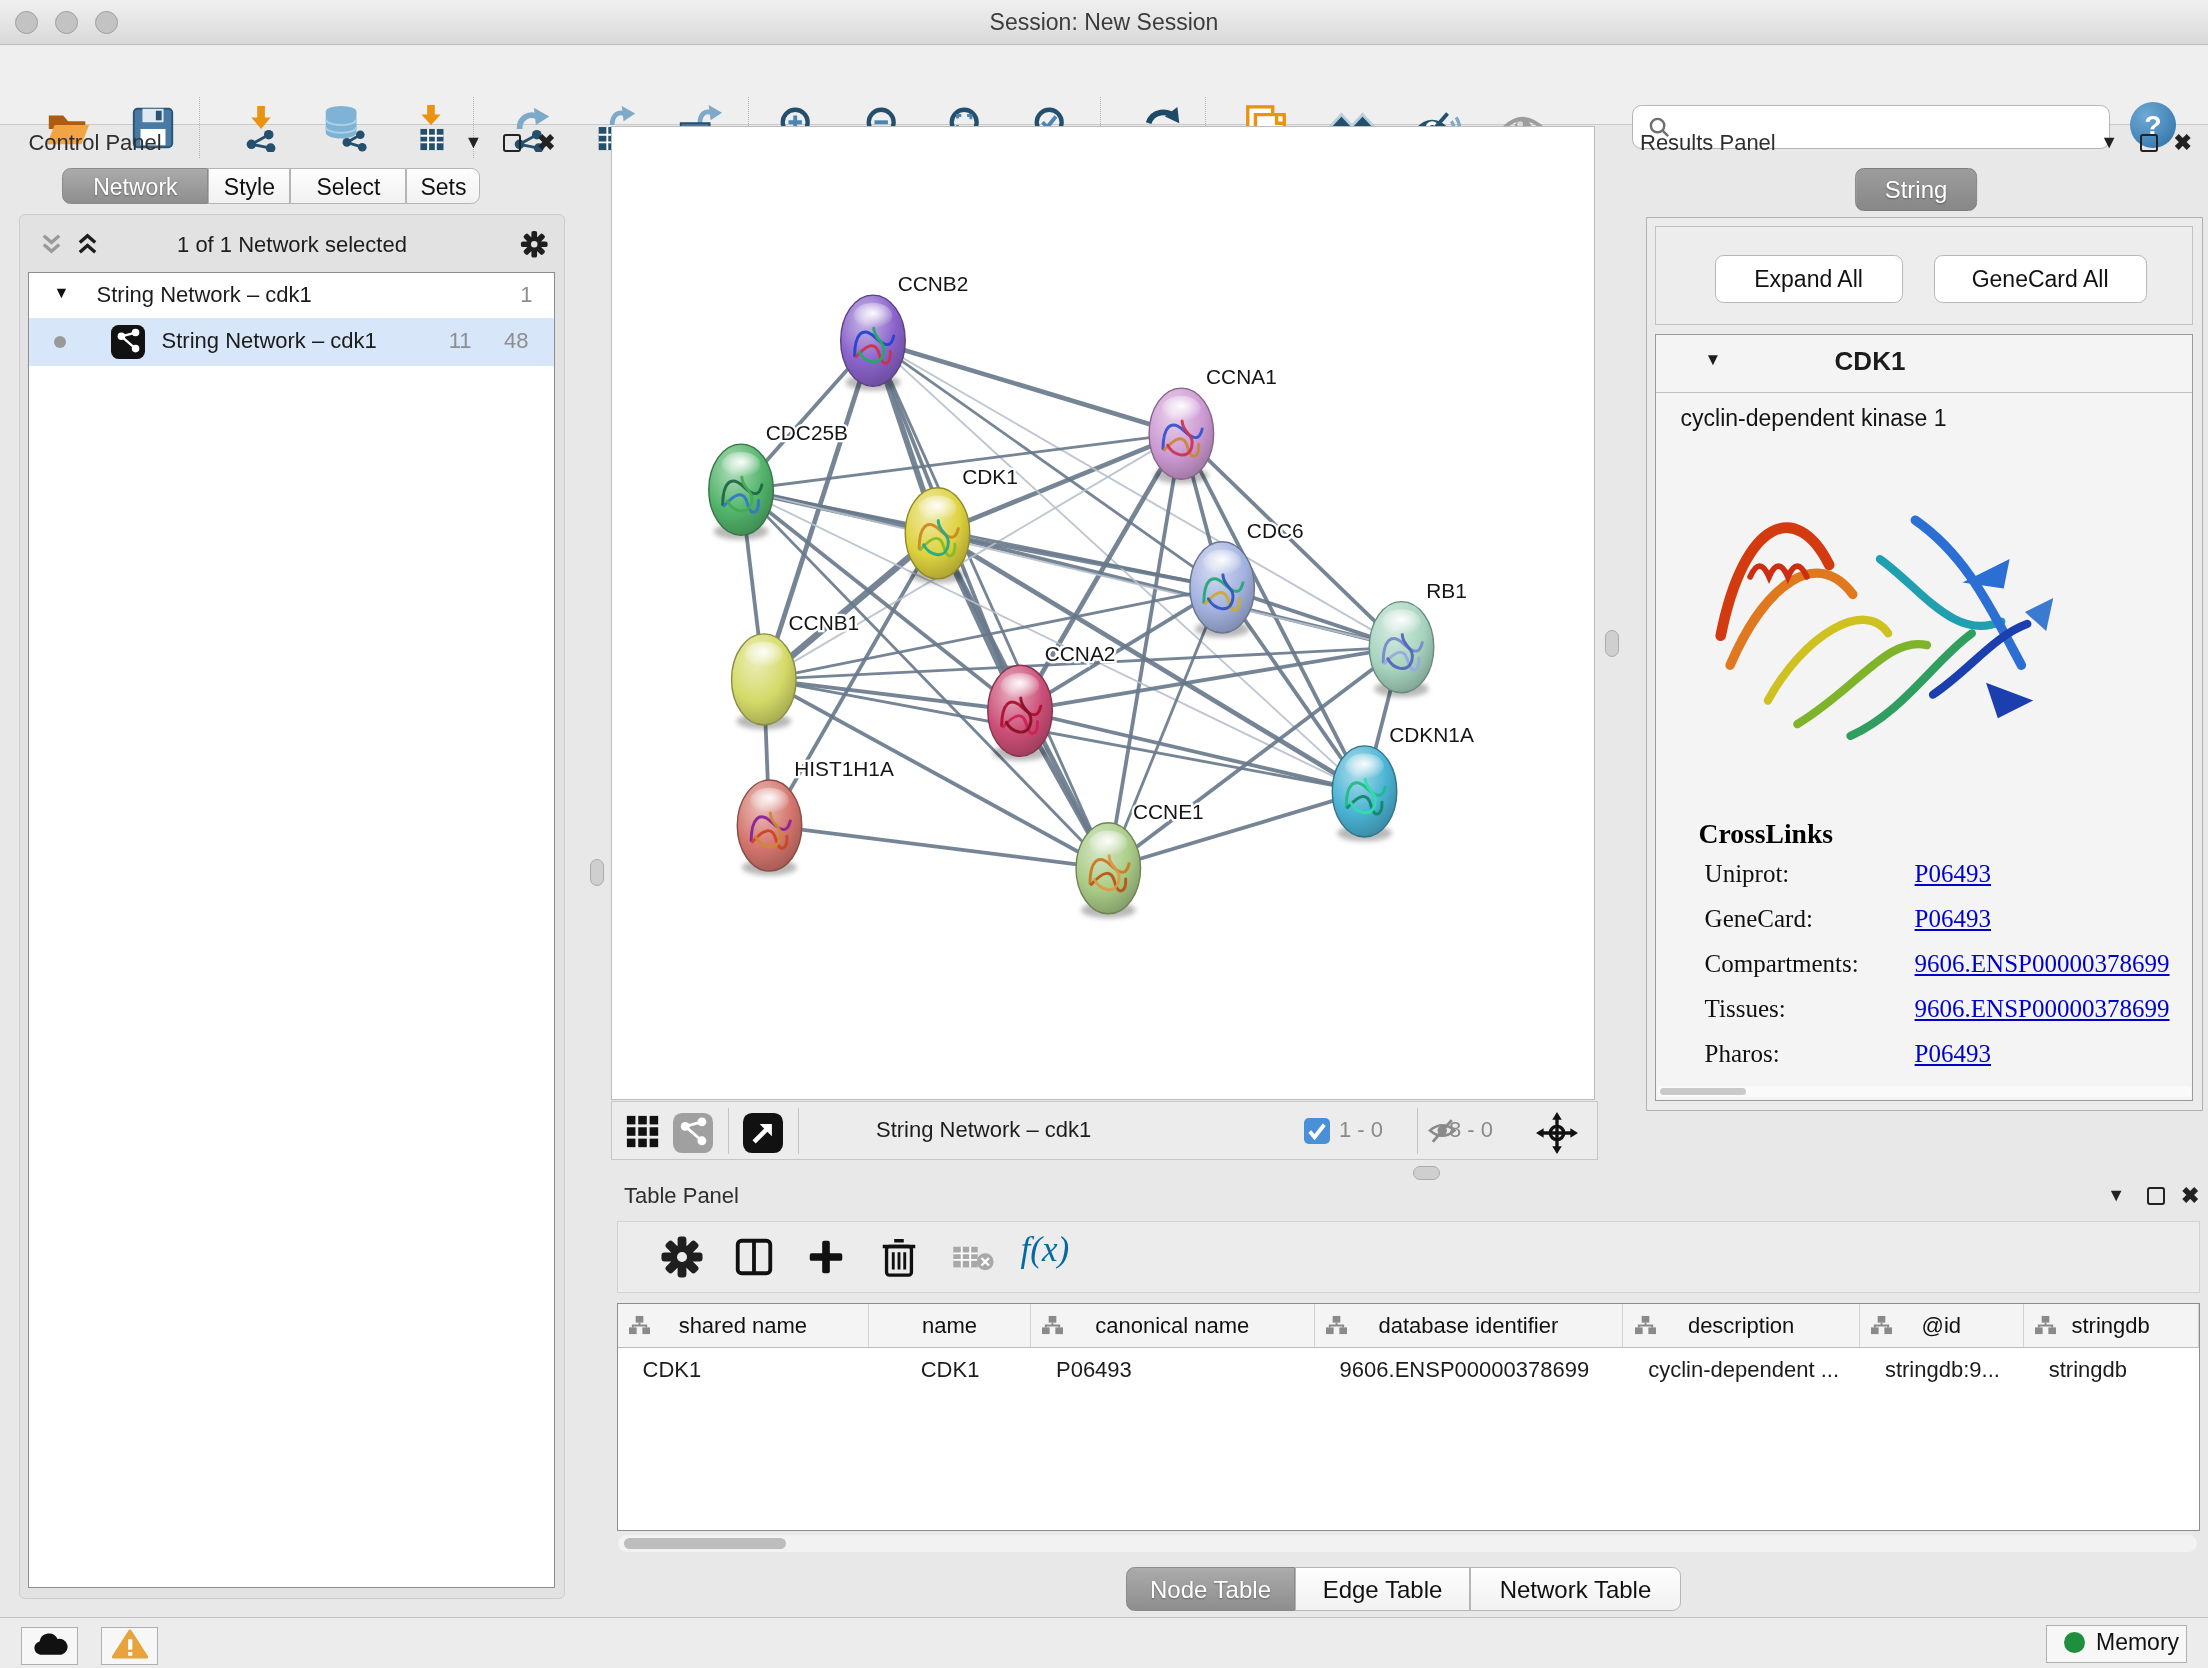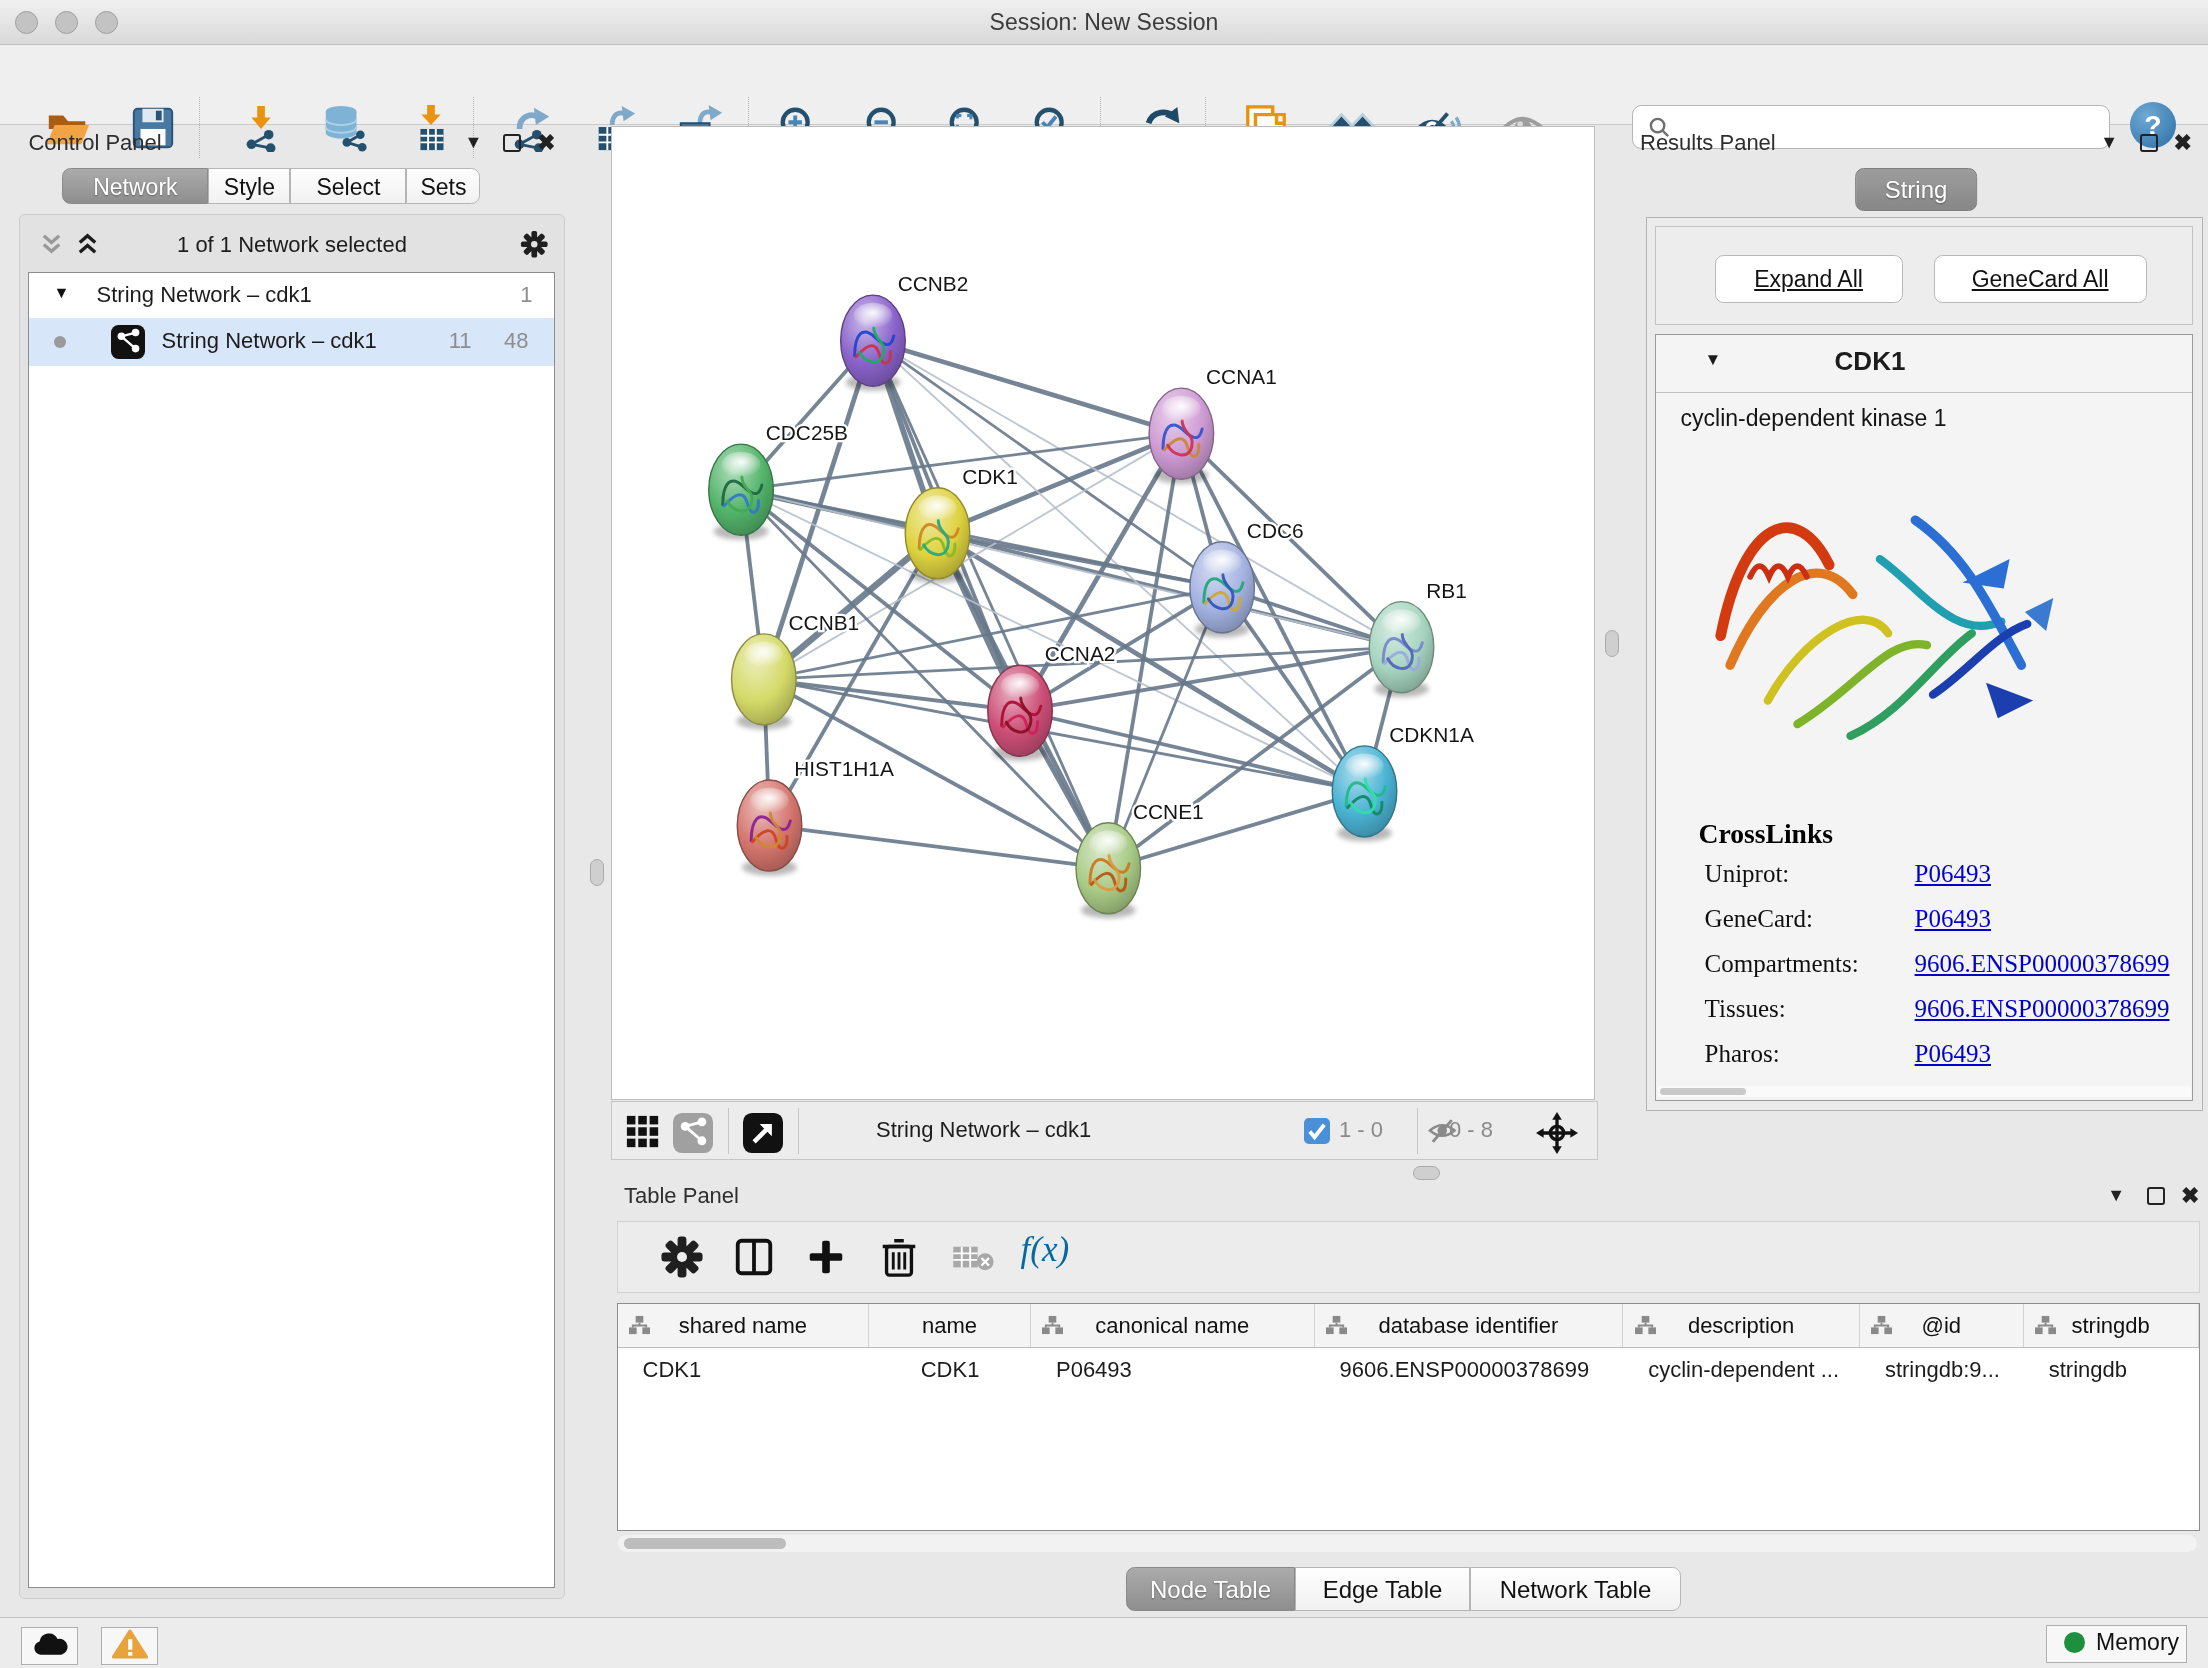--- a/index.html
+++ b/index.html
@@ -67,21 +67,21 @@
   
   #results-panel{position:absolute;left:1623px;top:126px;width:586px;height:1050px;}
   #string-tab{position:absolute;left:50%;transform:translateX(-50%);top:42px;padding:6.7px 28.5px;
               background:linear-gradient(#9d9d9d,#878787);border:1px solid #7e7e7e;border-radius:8.6px;
               color:#fff;font-size:24px;text-shadow:0 1px 1.9px rgba(0,0,0,.35);}
   #results-box{position:absolute;left:23px;top:91px;width:557px;height:894px;background:#ebebeb;
                border:1px solid #b2b2b2;box-sizing:border-box;}
   #expand-box{position:absolute;left:7.6px;top:7.6px;width:538px;height:99px;background:#ededed;
               border:1px solid #c2c2c2;box-sizing:border-box;}
   .white-btn{position:absolute;top:28.5px;height:46px;background:#fff;border:1px solid #b7b7b7;
-             border-radius:8.6px;font-size:23px;text-align:center;line-height:46px;color:#111;text-decoration:underline;}
+             border-radius:8.6px;font-size:23px;text-align:center;line-height:46px;color:#111;}
   #entry-box{position:absolute;left:7.6px;top:116px;width:538px;height:767px;background:#f4f4f4;
              border:1px solid #9a9a9a;box-sizing:border-box;}
   #entry-header{position:absolute;left:0;top:0;width:100%;height:57px;border-bottom:1px solid #c0c0c0;}
   #entry-caret{position:absolute;left:49px;top:15px;font-size:17px;}
   #entry-gene{position:absolute;left:179px;top:11.4px;font-size:26px;font-weight:bold;}
   #entry-desc{position:absolute;left:25px;top:70px;font-size:23px;color:#141414;}
   #protein-img{position:absolute;left:28.5px;top:112px;}
   #crosslinks{position:absolute;left:0px;top:483px;width:100%;font-family:"Liberation Serif",serif;}
   #crosslinks-title{margin-left:43px;font-size:27.6px;font-weight:bold;color:#000;}
   .xl-row{position:relative;height:45px;}
@@ -592,21 +592,21 @@
         <path d="M6 14l5 6 10-13" stroke="#fff" stroke-width="4" fill="none"></path>
       </svg>
     <div id="strip-selected">1 - 0</div>
     <div class="strip-sep" style="left:805px"></div>
 
     <svg style="position:absolute;left:816px;top:16px" width="28.5" height="26" viewBox="0 0 30 27">
         <path d="M2 13Q15 2 28 13Q15 24 2 13z" fill="none" stroke="#8a8a8a" stroke-width="2.5"></path>
         <circle cx="15" cy="13" r="5" fill="#8a8a8a"></circle>
         <path d="M25 2L5 25" stroke="#8a8a8a" stroke-width="3"></path>
       </svg>
-    <div id="strip-hidden">0 - 8</div>
+    <div id="strip-hidden">8 - 0</div>
     <svg style="position:absolute;left:924px;top:9.5px" width="42" height="42" viewBox="0 0 44 44">
         <circle cx="22" cy="22" r="7" fill="none" stroke="#111" stroke-width="3.5"></circle>
         <path d="M22 6v32M6 22h32" stroke="#111" stroke-width="3.5"></path>
         <polygon points="22,0 17,8 27,8" fill="#111"></polygon>
         <polygon points="22,44 17,36 27,36" fill="#111"></polygon>
         <polygon points="0,22 8,17 8,27" fill="#111"></polygon>
         <polygon points="44,22 36,17 36,27" fill="#111"></polygon>
       </svg>
   </div>
   <div class="grip" style="left:590px;top:859px;width:12.4px;height:25px"></div>

